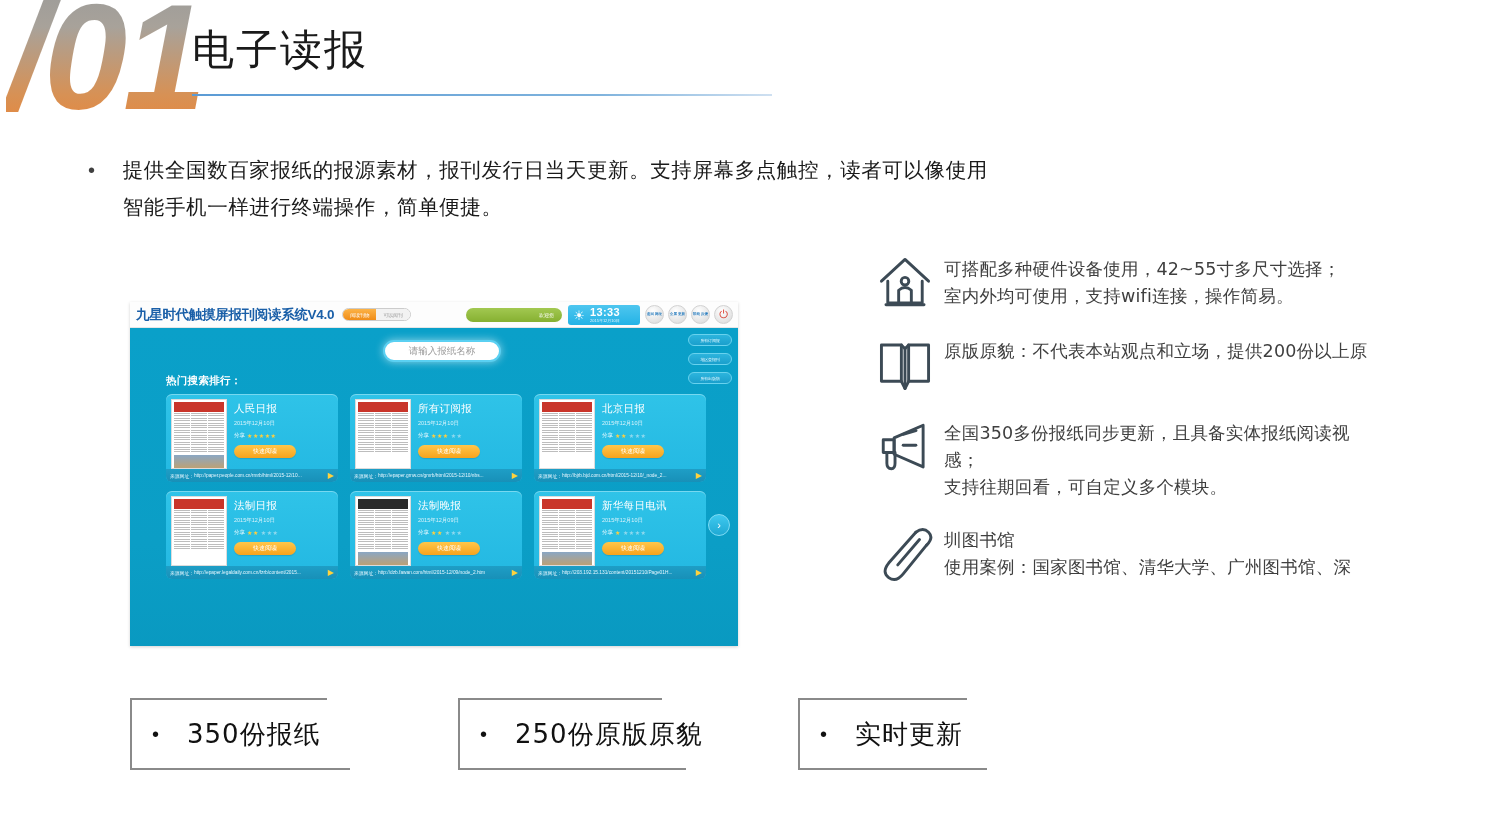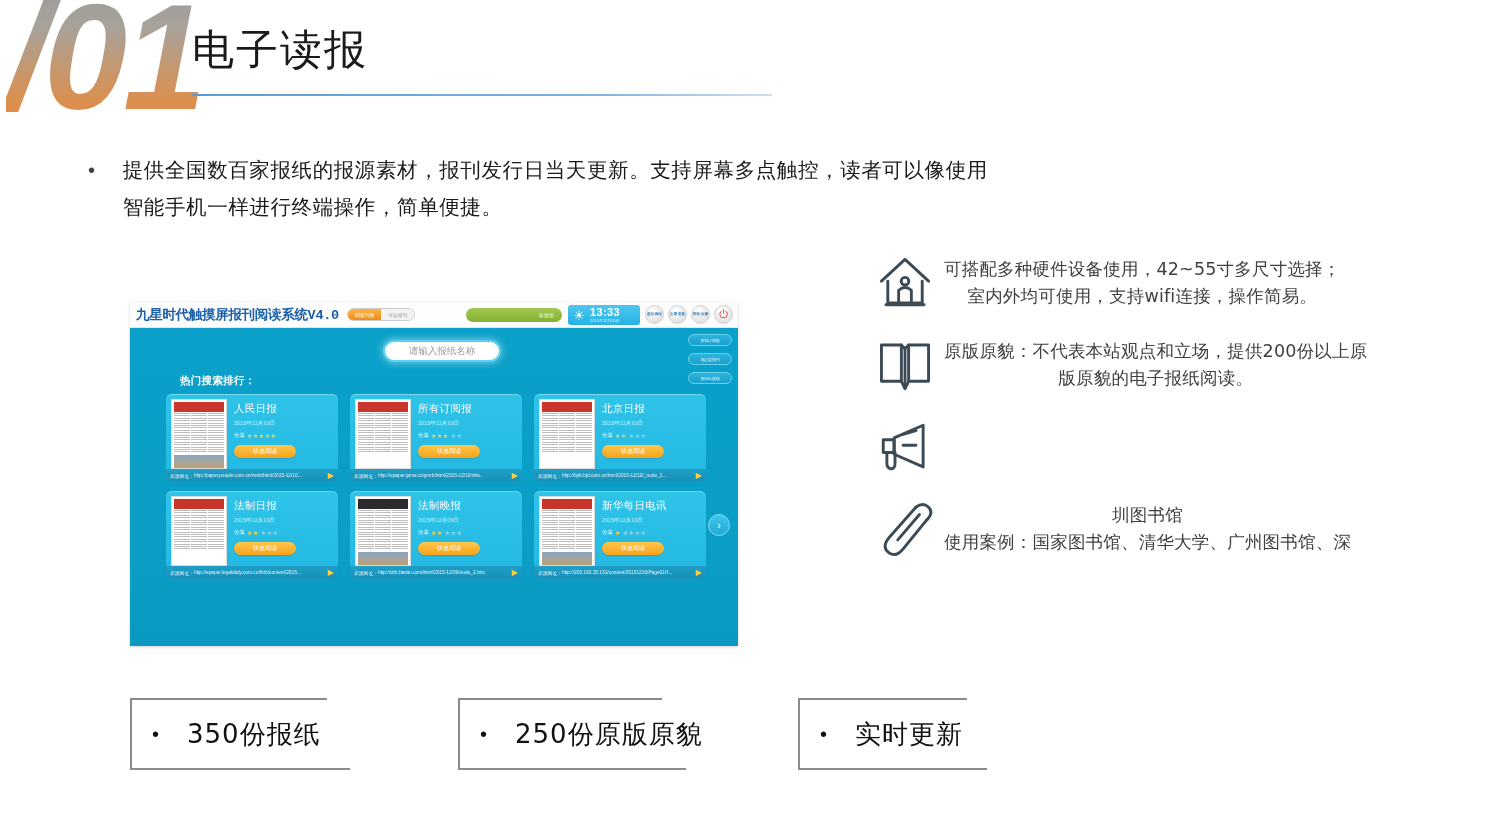--- a/index.html
+++ b/index.html
@@ -46,21 +46,21 @@
     position: absolute; left: 130px; top: 302px; width: 608px; height: 344px;
     background: #0b9bc4; overflow: hidden;
     box-shadow: 0 1px 3px rgba(0,0,0,.18);
   }
   .k-top {
     height: 26px; background: #fdfdfd; display: flex; align-items: center;
     padding: 0 6px; position: relative; border-bottom: 1px solid #e6e6e6;
   }
   .k-logo {
     font-size: 13.5px; font-weight: 700; color: #1a5fa8; letter-spacing: -.3px;
-    font-family: Liberation Mono, monospace; white-space: nowrap;
+    font-family: Liberation Sans, sans-serif; white-space: nowrap;
   }
   .k-tabs { display: flex; margin-left: 8px; border: 1px solid #ccc; border-radius: 9px; overflow: hidden; height: 13px; }
   .k-tab { font-size: 5px; padding: 0 7px; line-height: 13px; color: #fff; background: linear-gradient(#fcb347,#f08c17); letter-spacing:-.2px;}
   .k-tab.off { background: #f2f2f2; color: #9a9a9a; }
   .k-green {
     position: absolute; left: 336px; top: 6px; width: 96px; height: 14px;
     background: linear-gradient(#9cc košice,#8cb73c); background: linear-gradient(#a2c851,#86b031);
     border-radius: 7px; color:#fff; font-size:5px; text-align:right; padding-right:8px; line-height:14px;
   }
   .k-clock {
@@ -90,21 +90,21 @@
   }
   .k-search span { font-size:9.5px; color:#9a9a9a; font-family:"DejaVu Sans",sans-serif; }
   .k-sidebtns { position:absolute; right:6px; top:6px; display:flex; flex-direction:column; gap:7px; }
   .k-sb {
     width:44px;height:12px;border-radius:6px;background:linear-gradient(#2cb4dd,#1a9fcc);
     border:1px solid #68d2ee; color:#eaf9ff; font-size:4px; display:flex;align-items:center;
     justify-content:center; letter-spacing:-.2px;
   }
   .k-hot {
     position:absolute; left:36px; top:46px; color:#fff; font-size:10.5px; font-weight:700;
-    font-family:"DejaVu Sans",sans-serif; letter-spacing:.3px;margin-left:14px;
+    font-family:"DejaVu Sans",sans-serif; letter-spacing:.3px;
   }
   .k-grid {
     position:absolute; left:36px; top:66px; width:540px;
     display:grid; grid-template-columns: repeat(3, 172px); gap: 9px 12px;
   }
   .np {
     background: linear-gradient(#2fc3e8, #23b8e2); border-radius:6px;
     height:88px; position:relative; padding:5px; display:flex;
     box-shadow: inset 0 1px 0 rgba(255,255,255,.35);
   }
@@ -150,21 +150,21 @@
     border:1px solid #cfcfcf; font-size:4.6px;color:#555;
     display:flex;align-items:center;justify-content:space-between;padding:0 3px;
   }
   .k-ptrack { flex:1; height:3px; background:linear-gradient(#57d3f2,#2cb6e0); border-radius:2px; margin-left:2px; }
   .k-foot {
     position:absolute; left:0; bottom:8px; width:100%; text-align:center;
     color:#7fd9f2; font-size:4.5px;
   }
 
   
-  .features { position:absolute; left:866px; top:252px; width:600px;text-align:center; }
+  .features { position:absolute; left:866px; top:252px; width:600px; }
   .feat { display:flex; margin-bottom:22px; }
   .feat-ic { width:78px; flex:0 0 78px; display:flex; justify-content:center; padding-top:2px; }
   .feat-tx {
     font-size:17.5px; color:#3f3f3f; line-height:27px; letter-spacing:.2px;
     font-family:"DejaVu Sans", sans-serif; padding-top:4px;
   }
   .feat-tx .ln { display:block; }
 
   
   .callouts { position:absolute; left:130px; top:698px; display:flex; gap:0; }
@@ -426,33 +426,37 @@
           <svg width="58" height="58" viewBox="0 0 64 64" fill="none" stroke="#3c4a55" stroke-width="3.2" stroke-linejoin="round" stroke-linecap="round">
             <path d="M6 10 L28 10 L28 50 L6 50 Z"></path>
             <path d="M36 10 L58 10 L58 50 L36 50 Z"></path>
             <path d="M28 10 L32 14 L36 10"></path>
             <path d="M28 50 L32 58 L36 50"></path>
             <path d="M32 14 L32 58"></path>
           </svg>
         </div>
         <div class="feat-tx">
           <span class="ln">原版原貌：不代表本站观点和立场，提供200份以上原</span>
-          <span class="ln">版原貌的电子报纸阅读。</span>
         </div>
       </div>
       <div class="feat">
         <div class="feat-ic">
           <svg width="58" height="58" viewBox="0 0 64 64" fill="none" stroke="#3c4a55" stroke-width="3.2" stroke-linejoin="round" stroke-linecap="round">
             <path d="M20 22 L20 40 L52 54 L52 8 Z"></path>
             <path d="M8 24 L20 24 L20 38 L8 38 Z"></path>
             <path d="M12 38 L12 50 Q12 56 17 56 Q21 56 21 50 L21 38"></path>
             <path d="M30 18 L44 14"></path>
             <path d="M30 30 L44 30"></path>
           </svg>
         </div>
+        <div class="feat-tx">
+          <span class="ln">全国350多份报纸同步更新，且具备实体报纸阅读视</span>
+          <span class="ln">感；</span>
+          <span class="ln">支持往期回看，可自定义多个模块。</span>
+        </div>
       </div>
       <div class="feat">
         <div class="feat-ic">
           <svg width="58" height="58" viewBox="0 0 64 64" fill="none" stroke="#3c4a55" stroke-width="3.2" stroke-linejoin="round" stroke-linecap="round">
             <path d="M44 8 L14 42 Q6 52 14 58 Q22 64 30 54 L56 22"></path>
             <path d="M44 8 Q52 2 58 8 Q64 14 56 22"></path>
             <path d="M24 44 L48 16"></path>
           </svg>
         </div>
         <div class="feat-tx">

